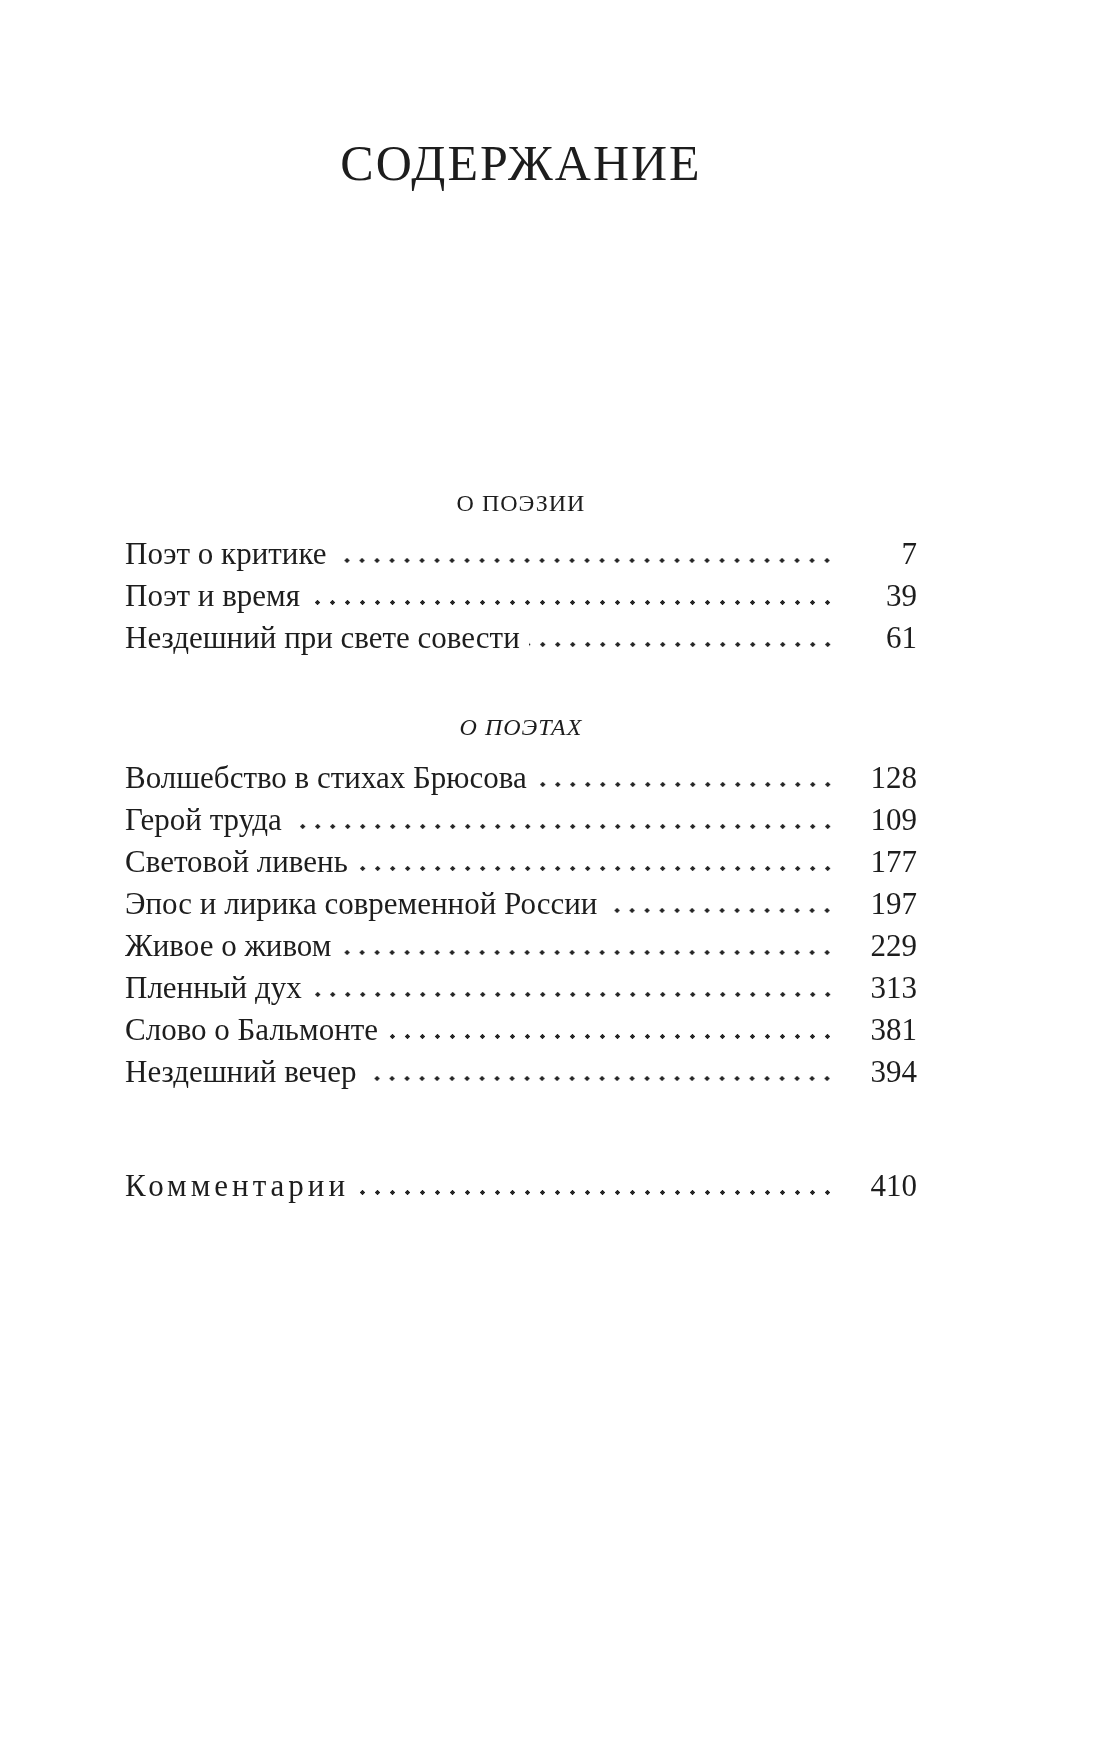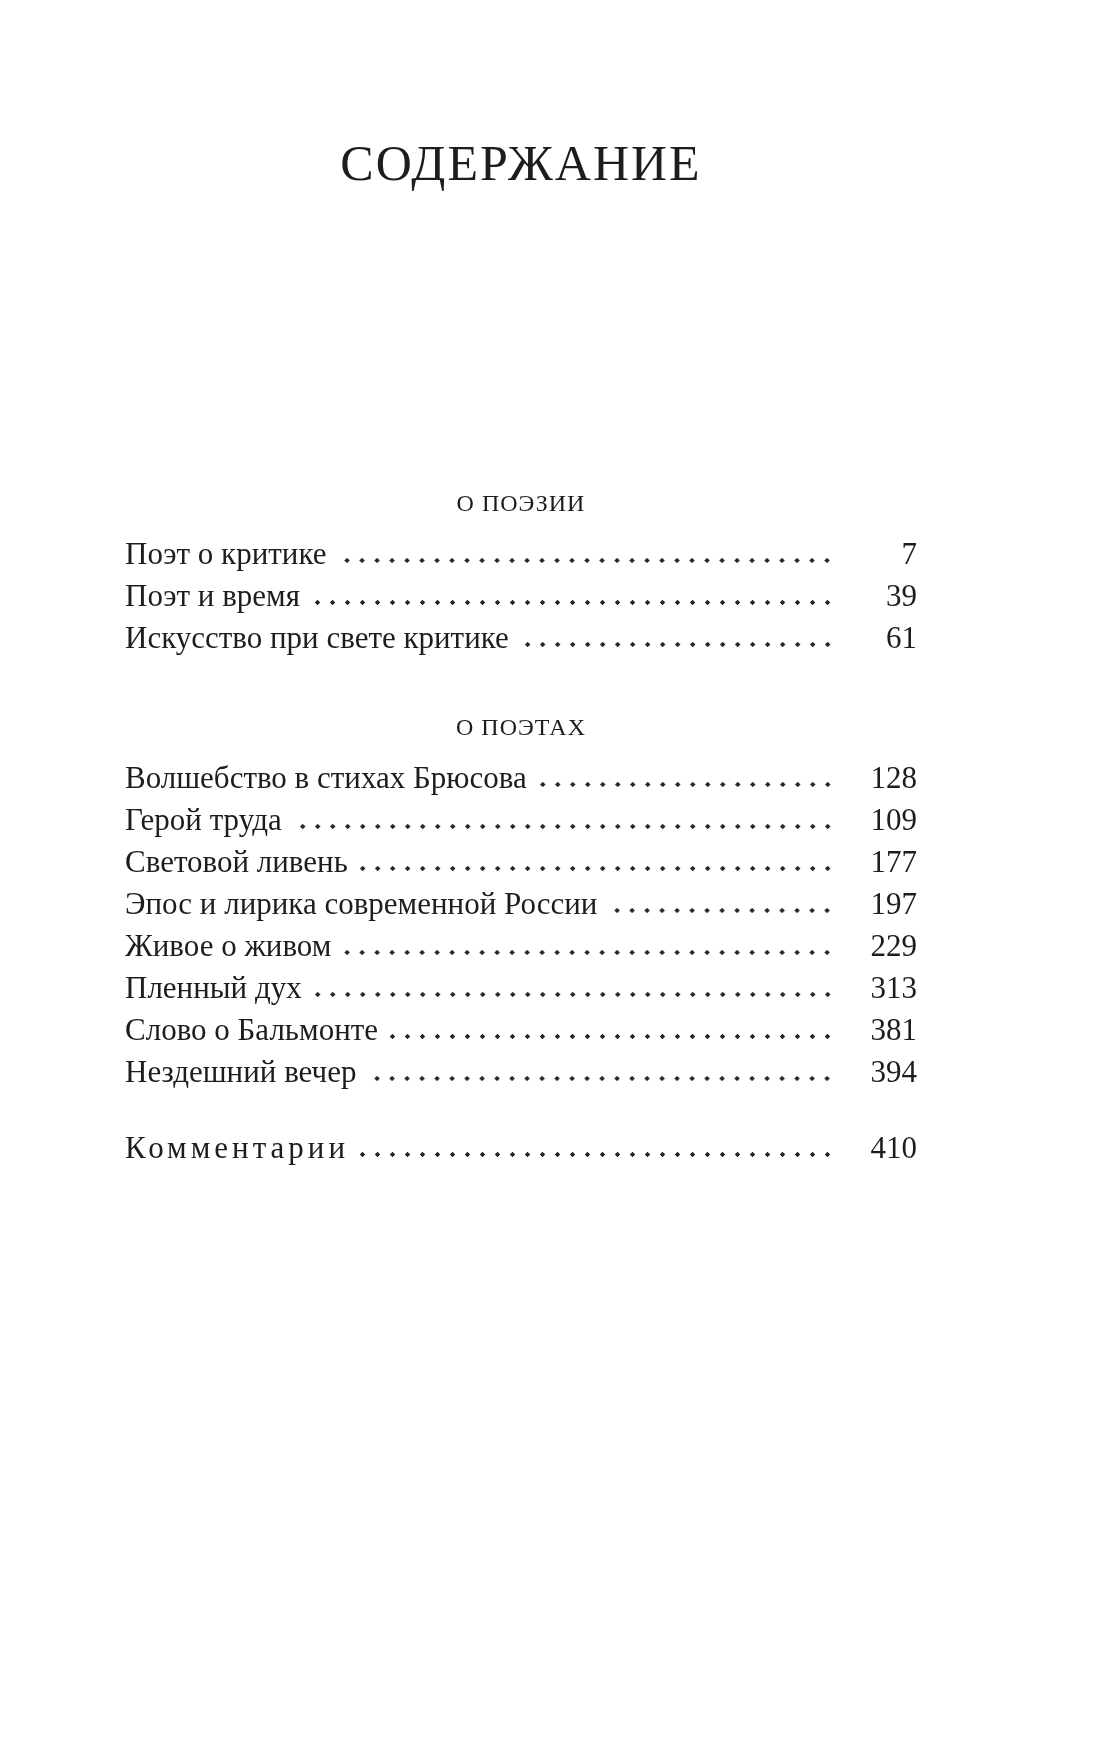--- a/index.html
+++ b/index.html
@@ -36,34 +36,36 @@
     line-height: 40px;
     font-weight: normal;
     letter-spacing: 1px;
     text-align: center;
   }
   .toc-section.first h2.section-heading {
     margin-top: 295px;
   }
   .toc-section.second h2.section-heading {
     margin-top: 48px;
+    font-style: italic;
   }
   .toc-row {
     display: flex;
     align-items: baseline;
     font-size: 31px;
     line-height: 42px;
     white-space: nowrap;
     justify-content: center;
   }
   .entry-title {
     flex: 0 0 auto;
   }
   .entry-title.spaced {
     letter-spacing: 4px;
+    margin-top: 38px;
   }
   .leader {
     flex: 1 1 auto;
     height: 7px;
     margin: 0 16px 0 9px;
     background-image: radial-gradient(circle, #262626 2px, transparent 2.3px);
     background-size: 15px 7px;
     background-repeat: repeat-x;
     background-position: right 0 center;
   }
@@ -94,21 +96,21 @@
     <span class="pagenum">7</span>
   </div>
 
   <div class="toc-row">
     <span class="entry-title">Поэт и время</span>
     <span class="leader"></span>
     <span class="pagenum">39</span>
   </div>
 
   <div class="toc-row">
-    <span class="entry-title">Искусство при свете критике</span>
+    <span class="entry-title">Нездешний при свете совести</span>
     <span class="leader"></span>
     <span class="pagenum">61</span>
   </div>
 </div>
   </section>
 
   <section class="toc-section second">
     <h2 class="section-heading">О ПОЭТАХ</h2>
     <div class="rows">
   <div class="toc-row">

